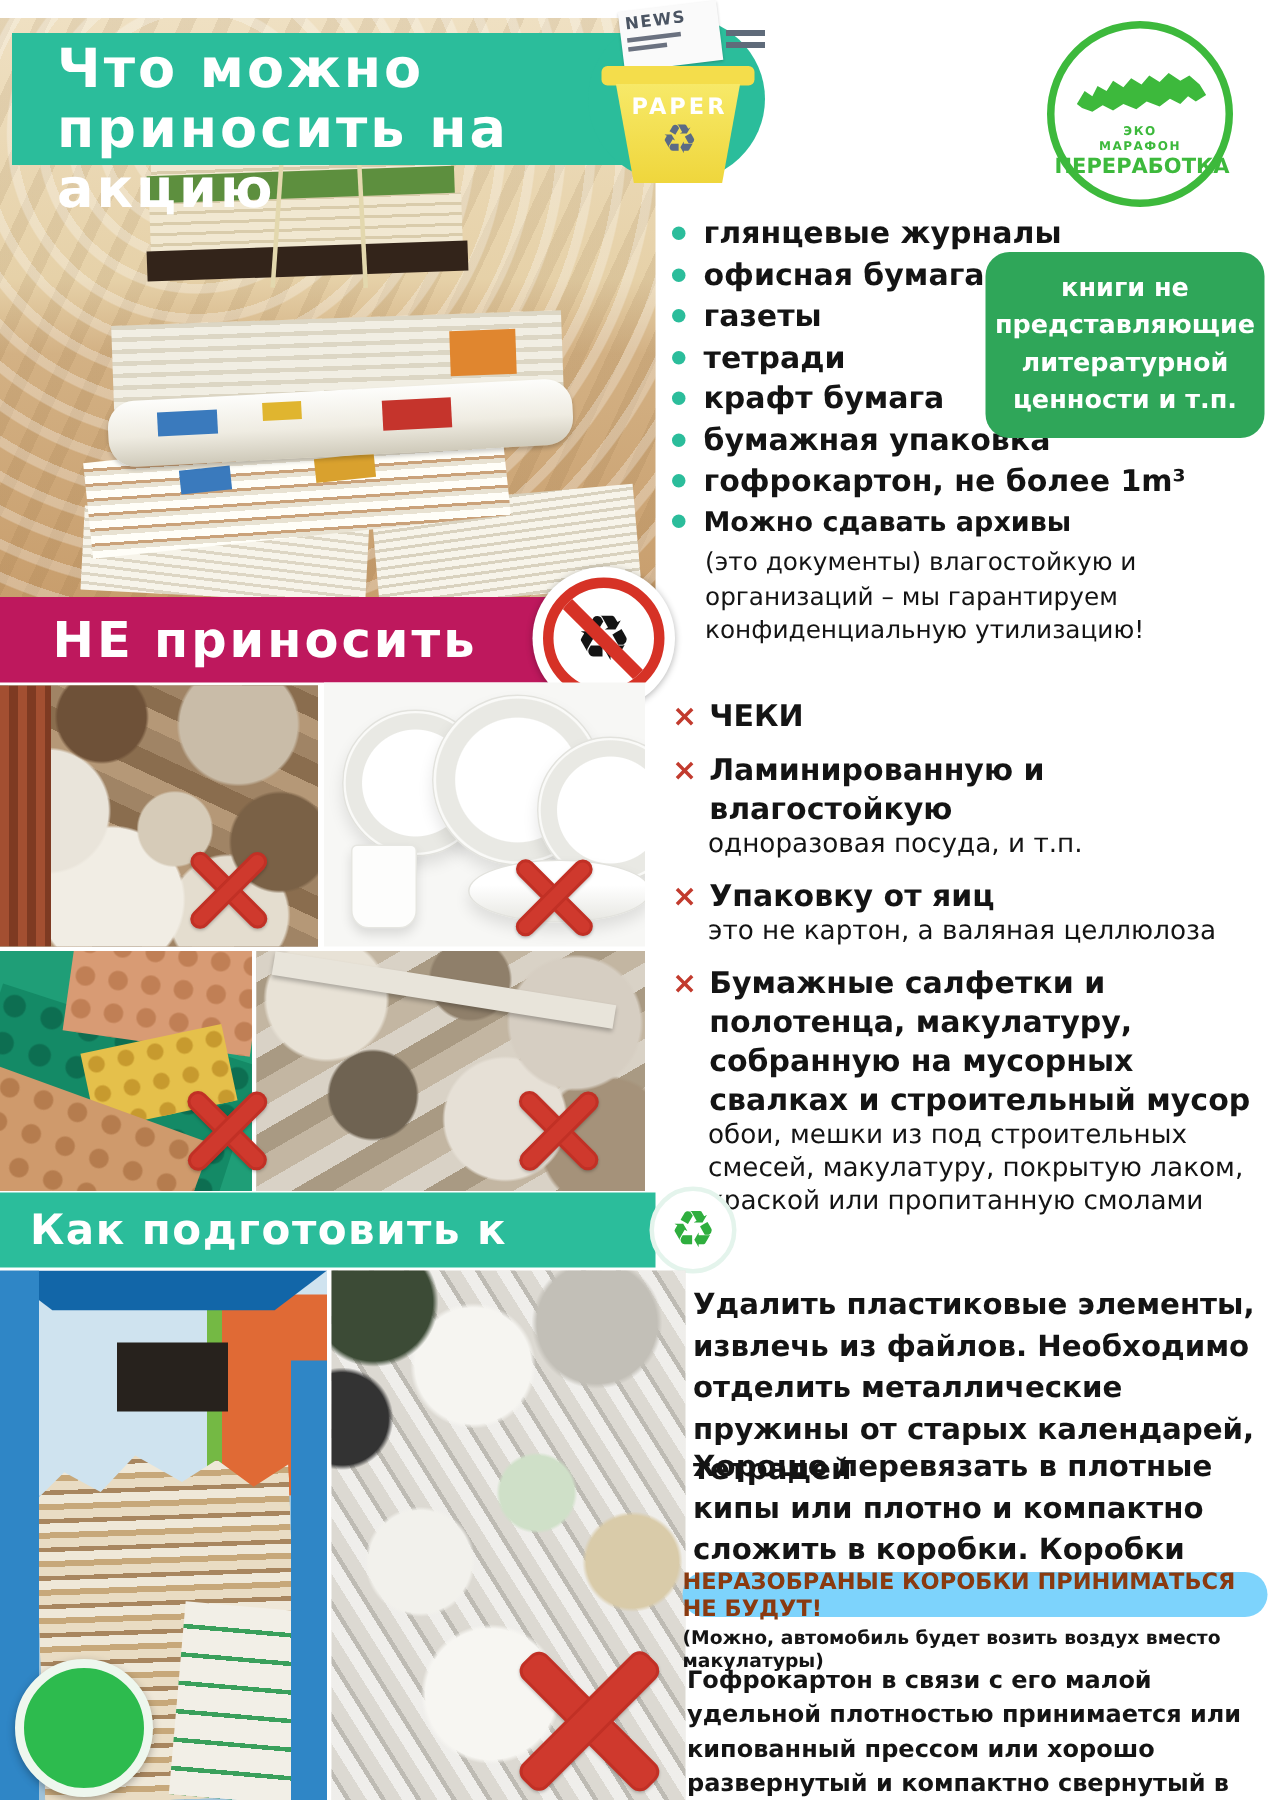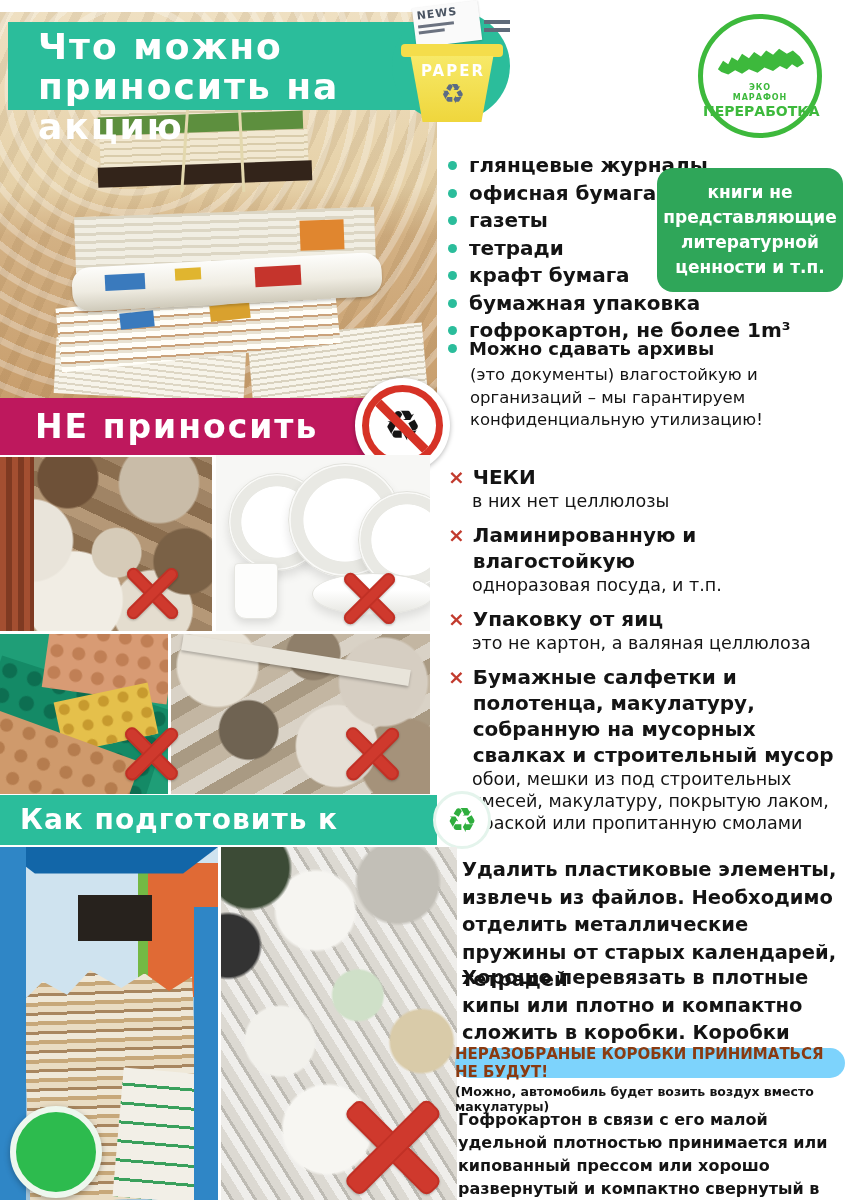--- a/index.html
+++ b/index.html
@@ -36,21 +36,21 @@
 
   
   .logo{left:698px;top:14px;width:124px;height:124px;border-radius:50%;background:#fff;
         border:5px solid #3db93c;box-sizing:border-box;}
   .logo svg{position:absolute;left:8px;top:12px;}
   .logo .s1{position:absolute;left:0;top:64px;width:114px;text-align:center;font-size:8px;font-weight:bold;color:#3db93c;letter-spacing:1px;}
   .logo .s2{position:absolute;left:0;top:74px;width:114px;text-align:center;font-size:8px;font-weight:bold;color:#3db93c;letter-spacing:1px;}
   .logo .s3{position:absolute;left:0;top:84px;width:114px;text-align:center;font-size:14px;font-weight:bold;color:#3db93c;}
 
   
-  .allowed-list{left:448px;top:152px;width:390px;}
+  .allowed-list{left:448px;top:142px;width:390px;}
   .allowed-list .item{display:flex;align-items:baseline;gap:12px;font-size:20px;font-weight:bold;line-height:27.5px;}
   .dot{width:9px;height:9px;border-radius:50%;background:#2bbd9b;flex:0 0 auto;position:relative;top:-2px;}
   .badge{left:657px;top:168px;width:186px;background:#2fa659;border-radius:16px;padding:12px 6px;box-sizing:border-box;}
   .badge .bl{color:#fff;font-weight:bold;font-size:17px;line-height:25px;text-align:center;}
   .arch-title{left:448px;top:338px;width:390px;display:flex;align-items:baseline;gap:12px;font-size:18px;font-weight:bold;}
   .arch-note{left:470px;top:364px;width:360px;font-size:16.5px;line-height:22.5px;font-weight:500;}
 
   
   .forbidden-list{left:448px;top:464px;width:396px;}
   .f-item{margin-bottom:10px;}
@@ -332,21 +332,20 @@
   <div class="cross" style="left:340px;top:569px;width:60px;height:60px;"></div>
   <div class="cross" style="left:121px;top:723px;width:62px;height:62px;"></div>
   <div class="cross" style="left:342px;top:723px;width:62px;height:62px;"></div>
 
   <div class="abs forbidden-list">
     <div class="f-item">
       <div class="f-title">
           <span class="xmark-bullet">×</span>
           <span>ЧЕКИ</span>
         </div>
-      <div class="f-note">в них нет целлюлозы</div>
     </div>
     <div class="f-item">
       <div class="f-title">
           <span class="xmark-bullet">×</span>
           <span>Ламинированную и влагостойкую</span>
         </div>
       <div class="f-note">одноразовая посуда, и т.п.</div>
     </div>
     <div class="f-item">
       <div class="f-title">

